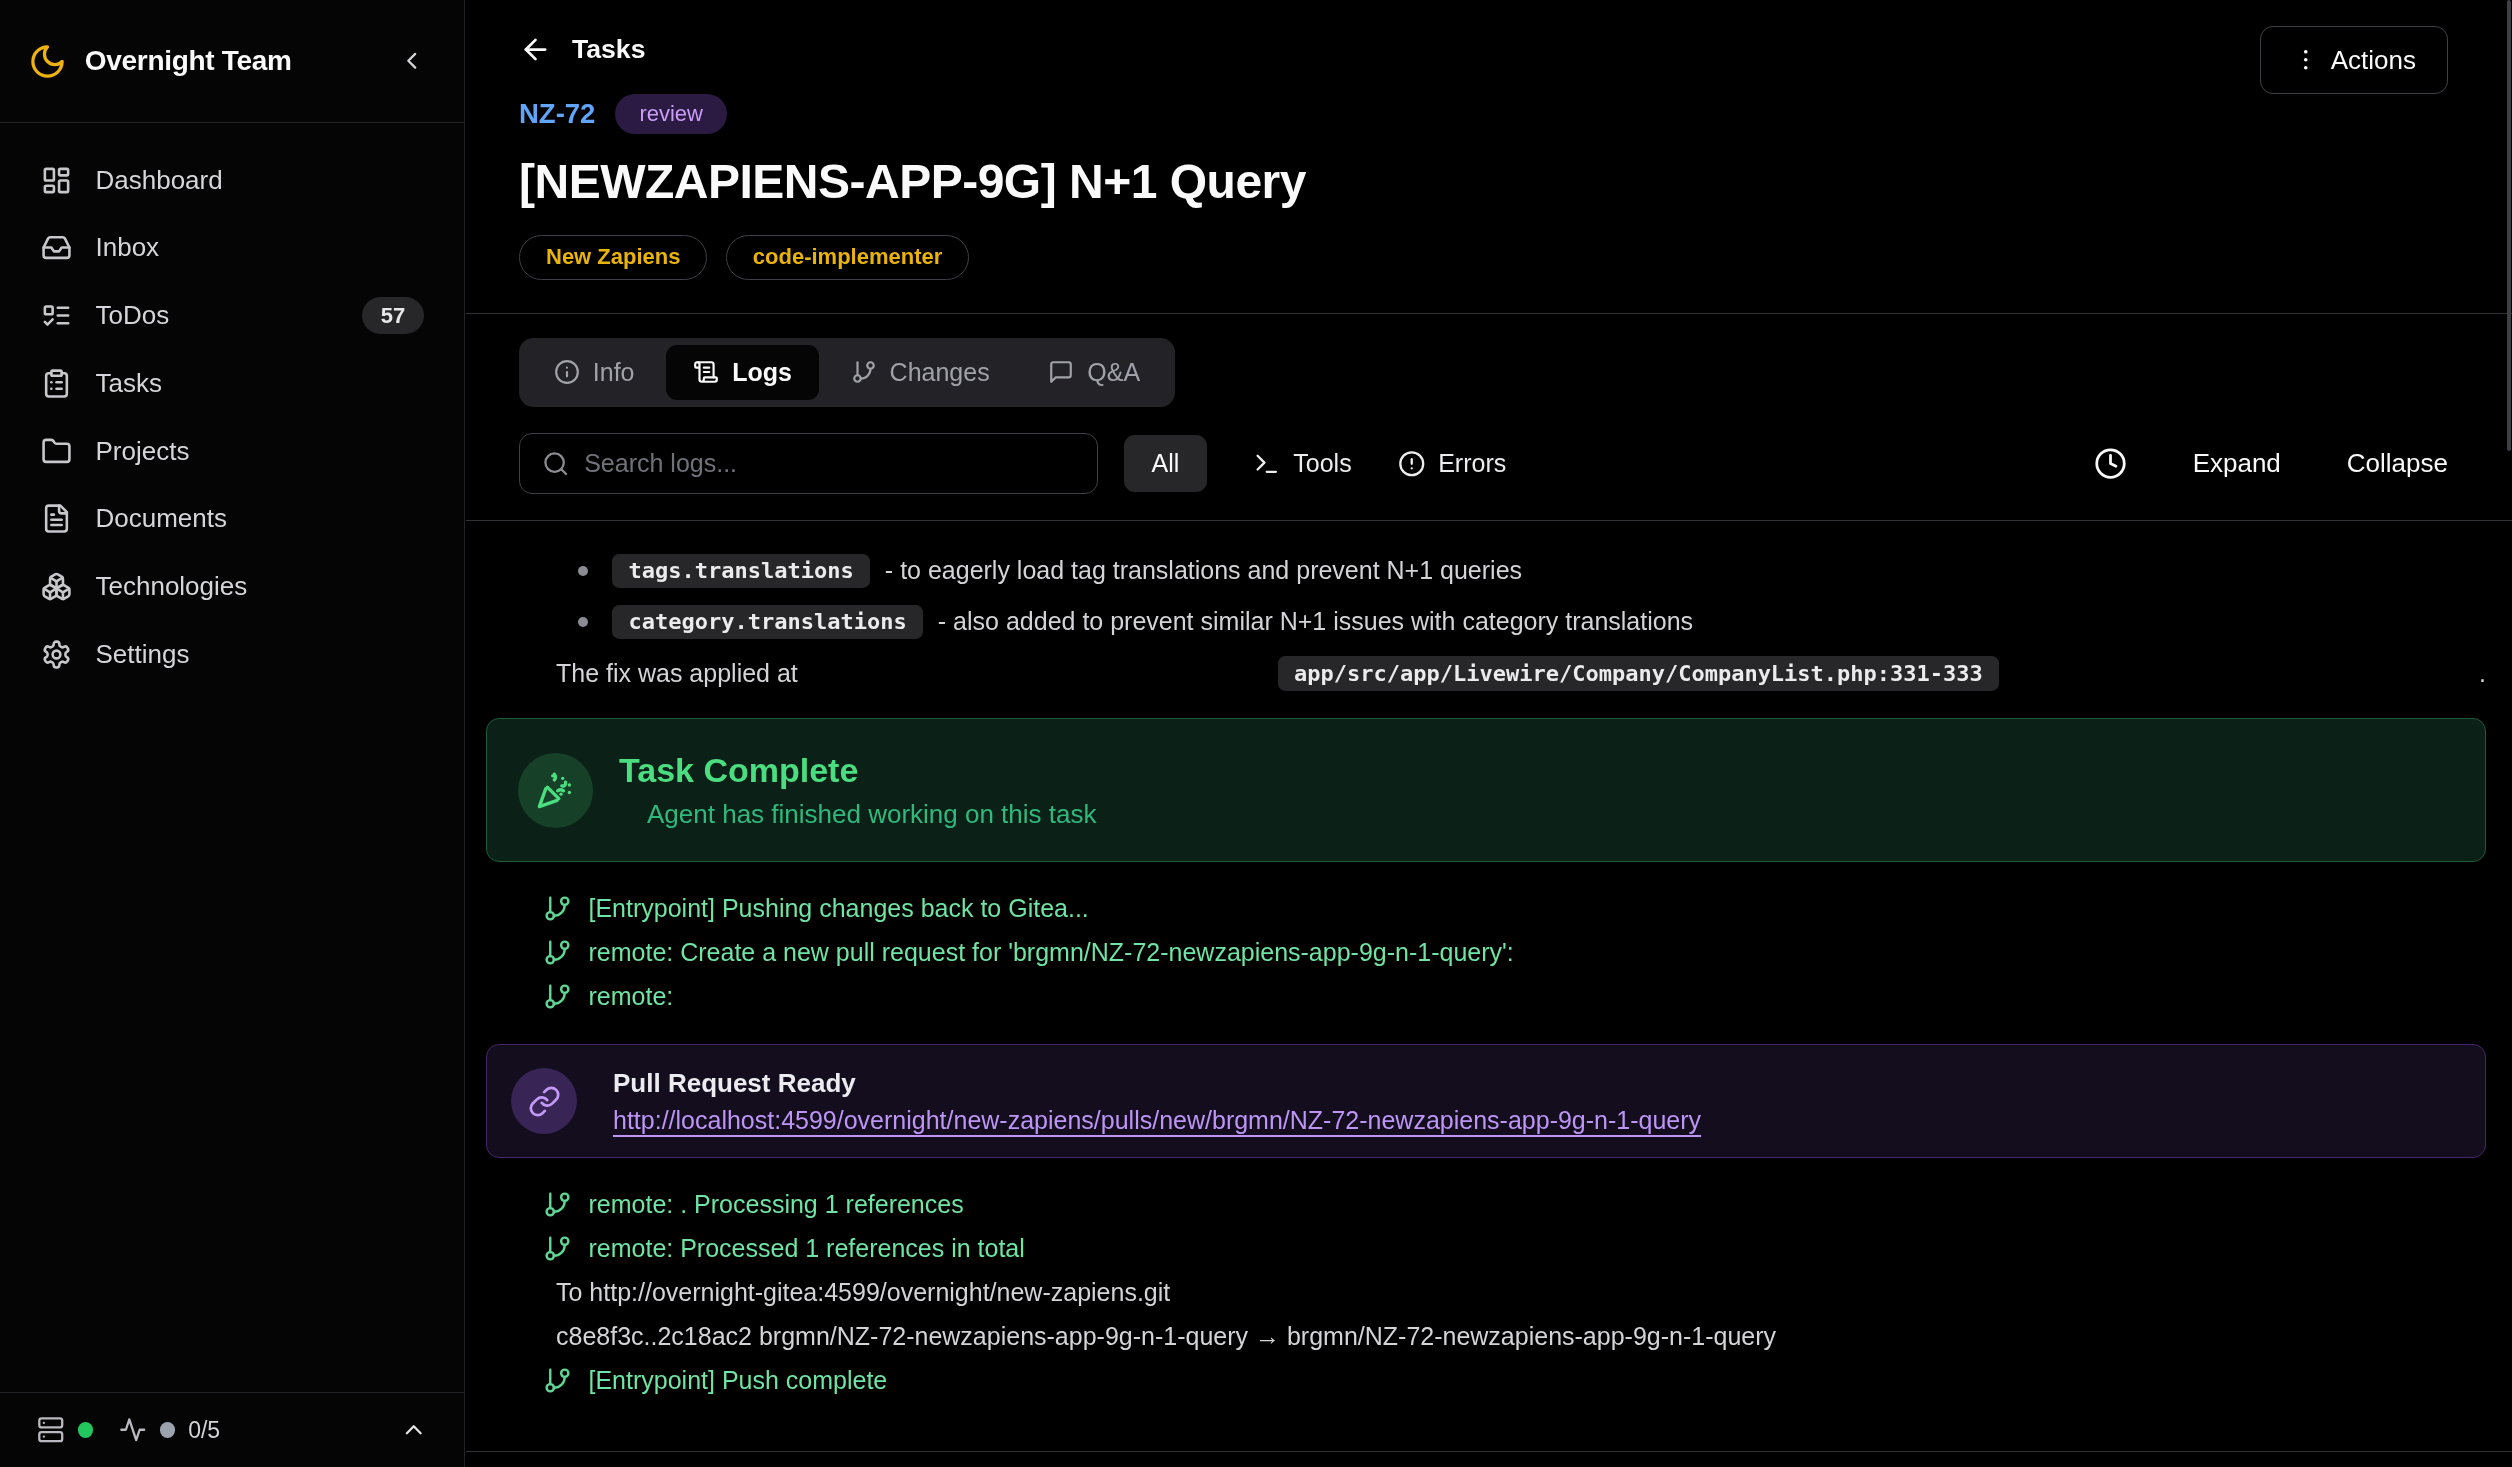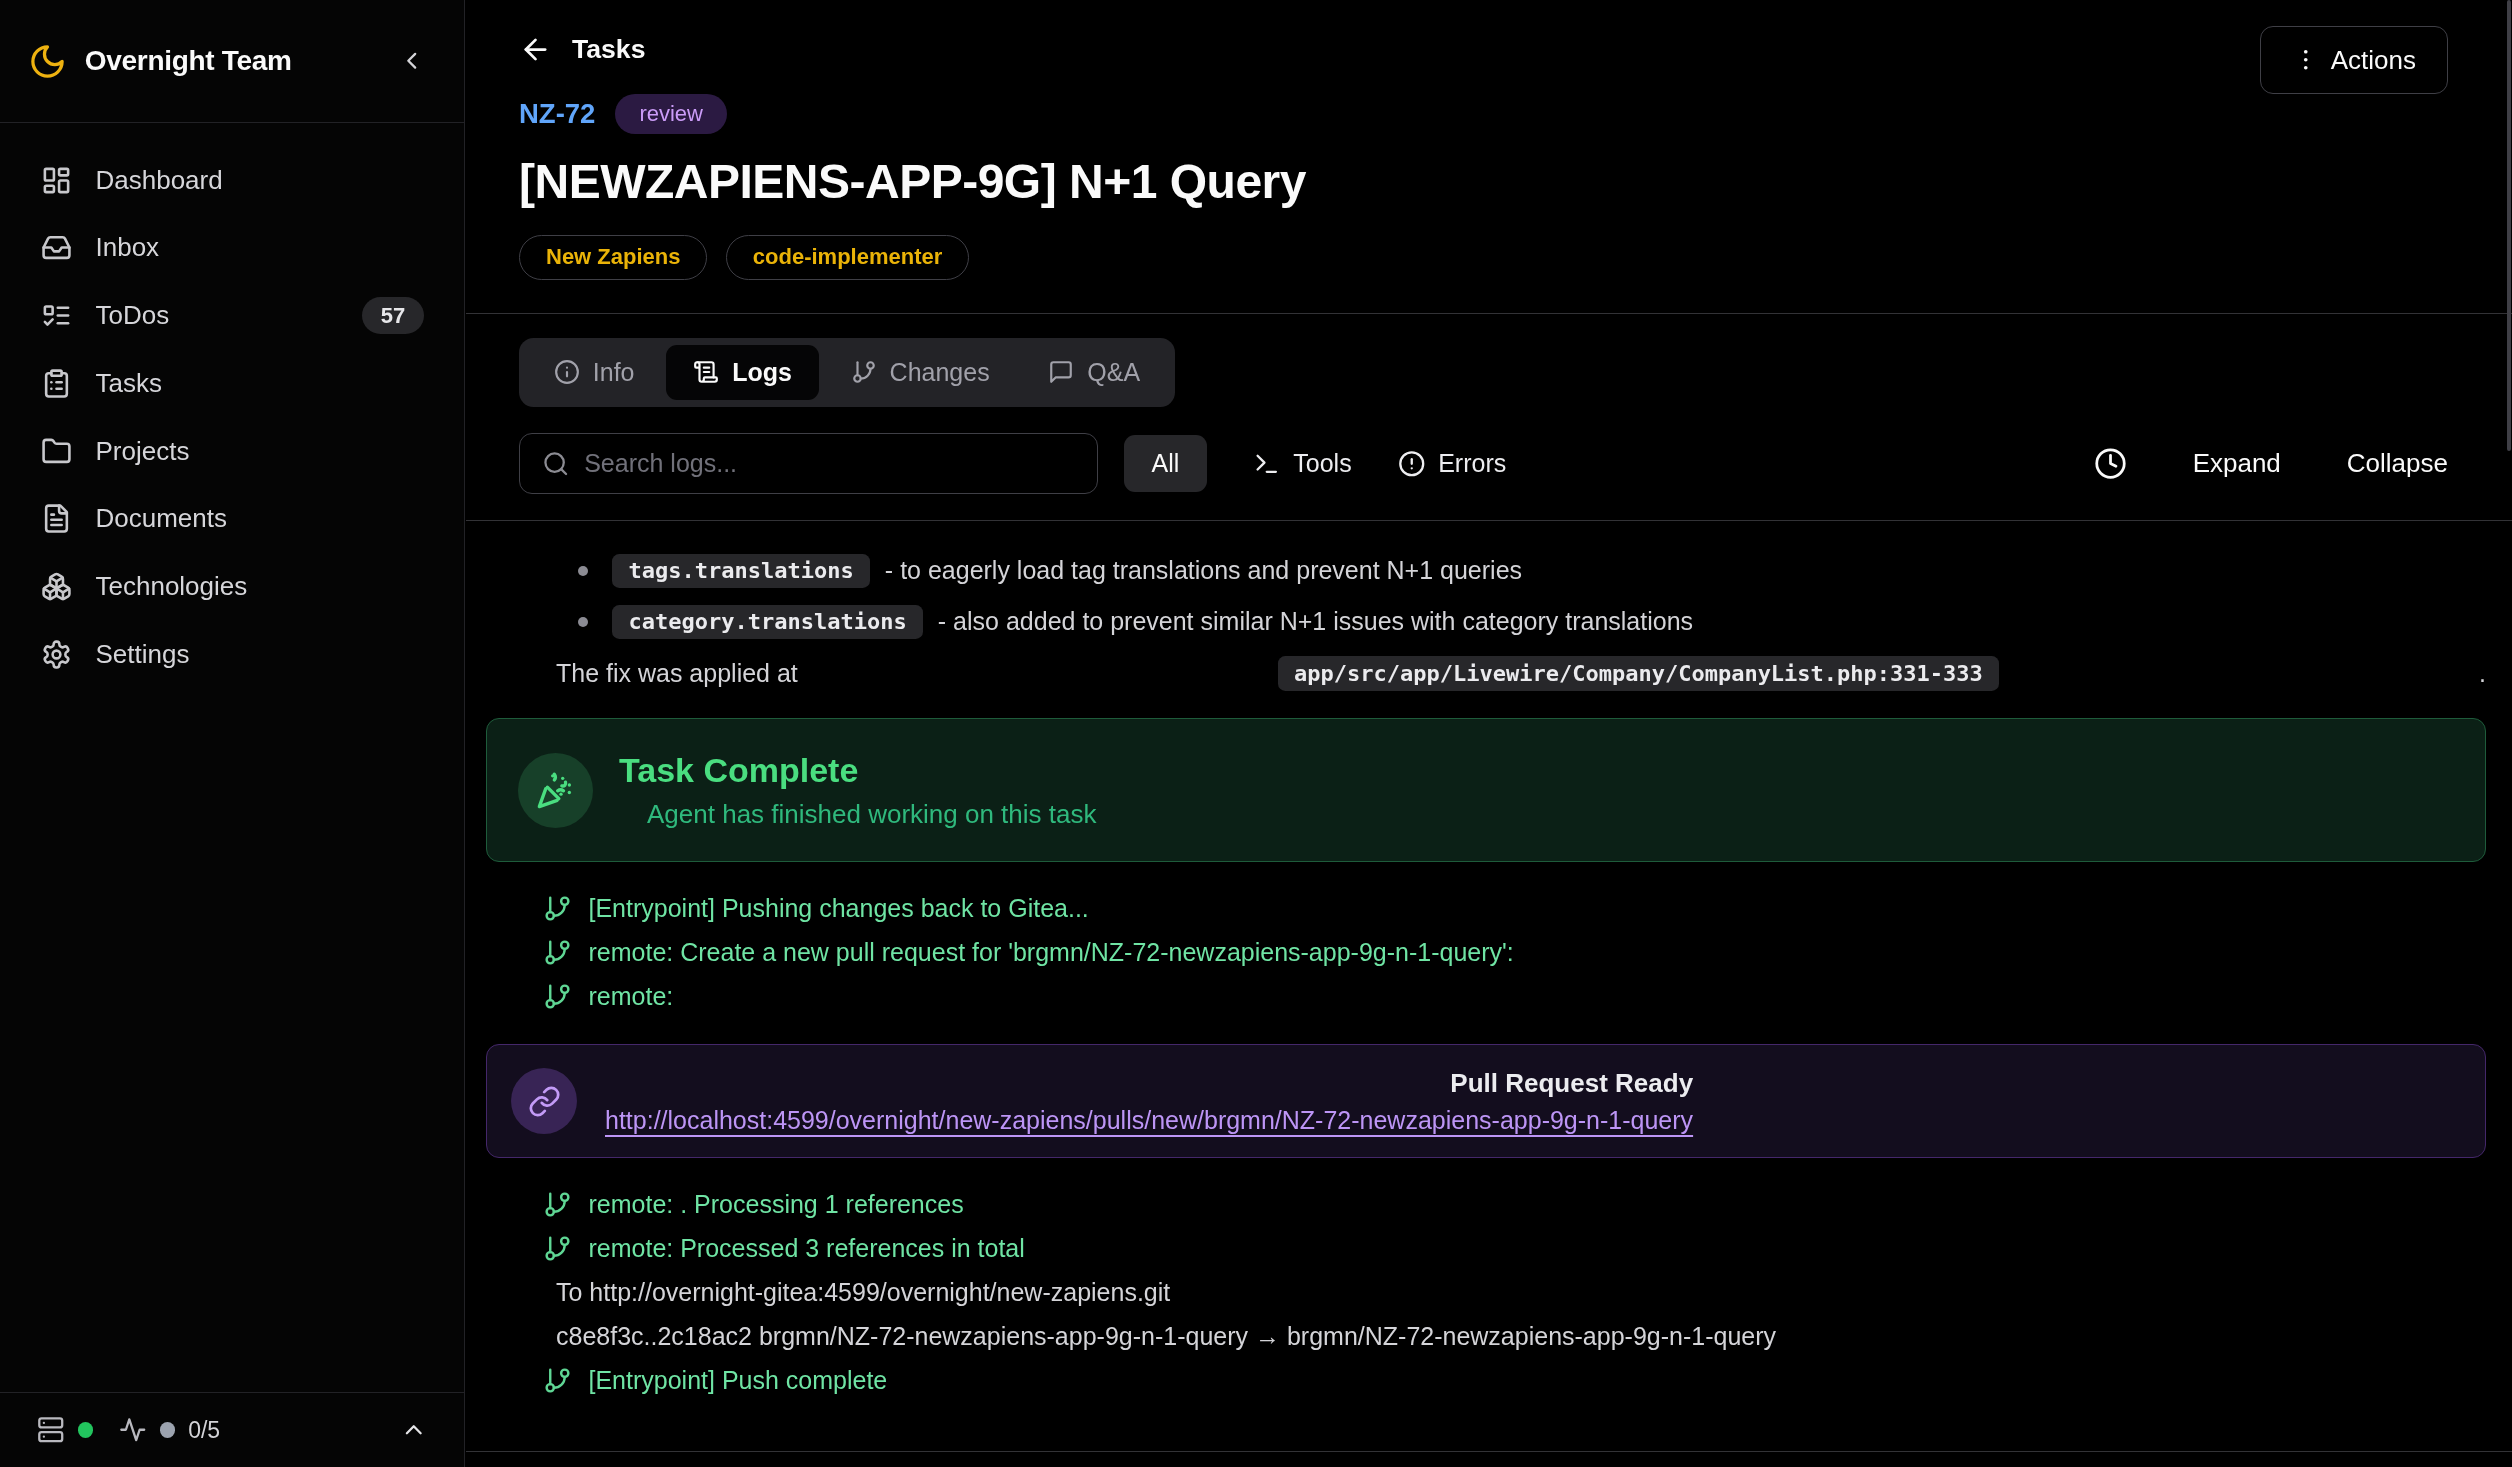--- a/index.html
+++ b/index.html
@@ -104,21 +104,21 @@
   .git-line { display:flex; align-items:center; margin-left:57px; height:44px;
     color:#6fe4a4; }
   .git-line .ic { width:29px; height:29px; color:#5fd694; }
   .git-text { margin-left:16.5px; font-family:Liberation Sans, sans-serif; font-size:25px; }
 
   .banner-purple { margin-top:26px; background:#130d1e; border:0.9px solid #44276a;
     border-radius:13px; height:114px; display:flex; align-items:center; padding:0 24px; }
   .banner-purple-icon { width:66px; height:66px; border-radius:50%; background:#382455;
     display:flex; align-items:center; justify-content:center; color:#c39bf7; }
   .banner-purple-icon .ic { width:33px; height:33px; }
-  .banner-purple-body { margin-left:28px;text-align:right; }
+  .banner-purple-body { margin-left:36px; }
   .banner-purple-title { font-size:26px; font-weight:600; color:#ececf0; }
   .pr-link { display:block; margin-top:7.3px; font-size:25px; color:#bd95f6;
     text-decoration:underline; text-underline-offset:5.5px; cursor:pointer; }
 
   .plain-line { margin-left:70px; height:44px; display:flex; align-items:center;
     font-size:25px; color:#d4d4d8; }
 
   .scroll-thumb { position:absolute; right:0.9px; top:0; width:4.6px; height:451px;
     background:#3f3f46; border-radius:2.8px; }
   .hidden-defs { position:absolute; width:0; height:0; overflow:hidden; }
@@ -496,21 +496,21 @@
       <div class="git-line">
         <svg class="ic" viewBox="0 0 32 32" width="29" height="29">
             <use href="#i-branch"></use>
           </svg>
         <span class="git-text">remote: . Processing 1 references</span>
       </div>
       <div class="git-line">
         <svg class="ic" viewBox="0 0 32 32" width="29" height="29">
             <use href="#i-branch"></use>
           </svg>
-        <span class="git-text">remote: Processed 3 references in total</span>
+        <span class="git-text">remote: Processed 1 references in total</span>
       </div>
       <div class="plain-line">To http://overnight-gitea:4599/overnight/new-zapiens.git</div>
       <div class="plain-line">c8e8f3c..2c18ac2 brgmn/NZ-72-newzapiens-app-9g-n-1-query → brgmn/NZ-72-newzapiens-app-9g-n-1-query</div>
       <div class="git-line">
         <svg class="ic" viewBox="0 0 32 32" width="29" height="29">
             <use href="#i-branch"></use>
           </svg>
         <span class="git-text">[Entrypoint] Push complete</span>
       </div>
     </div>

